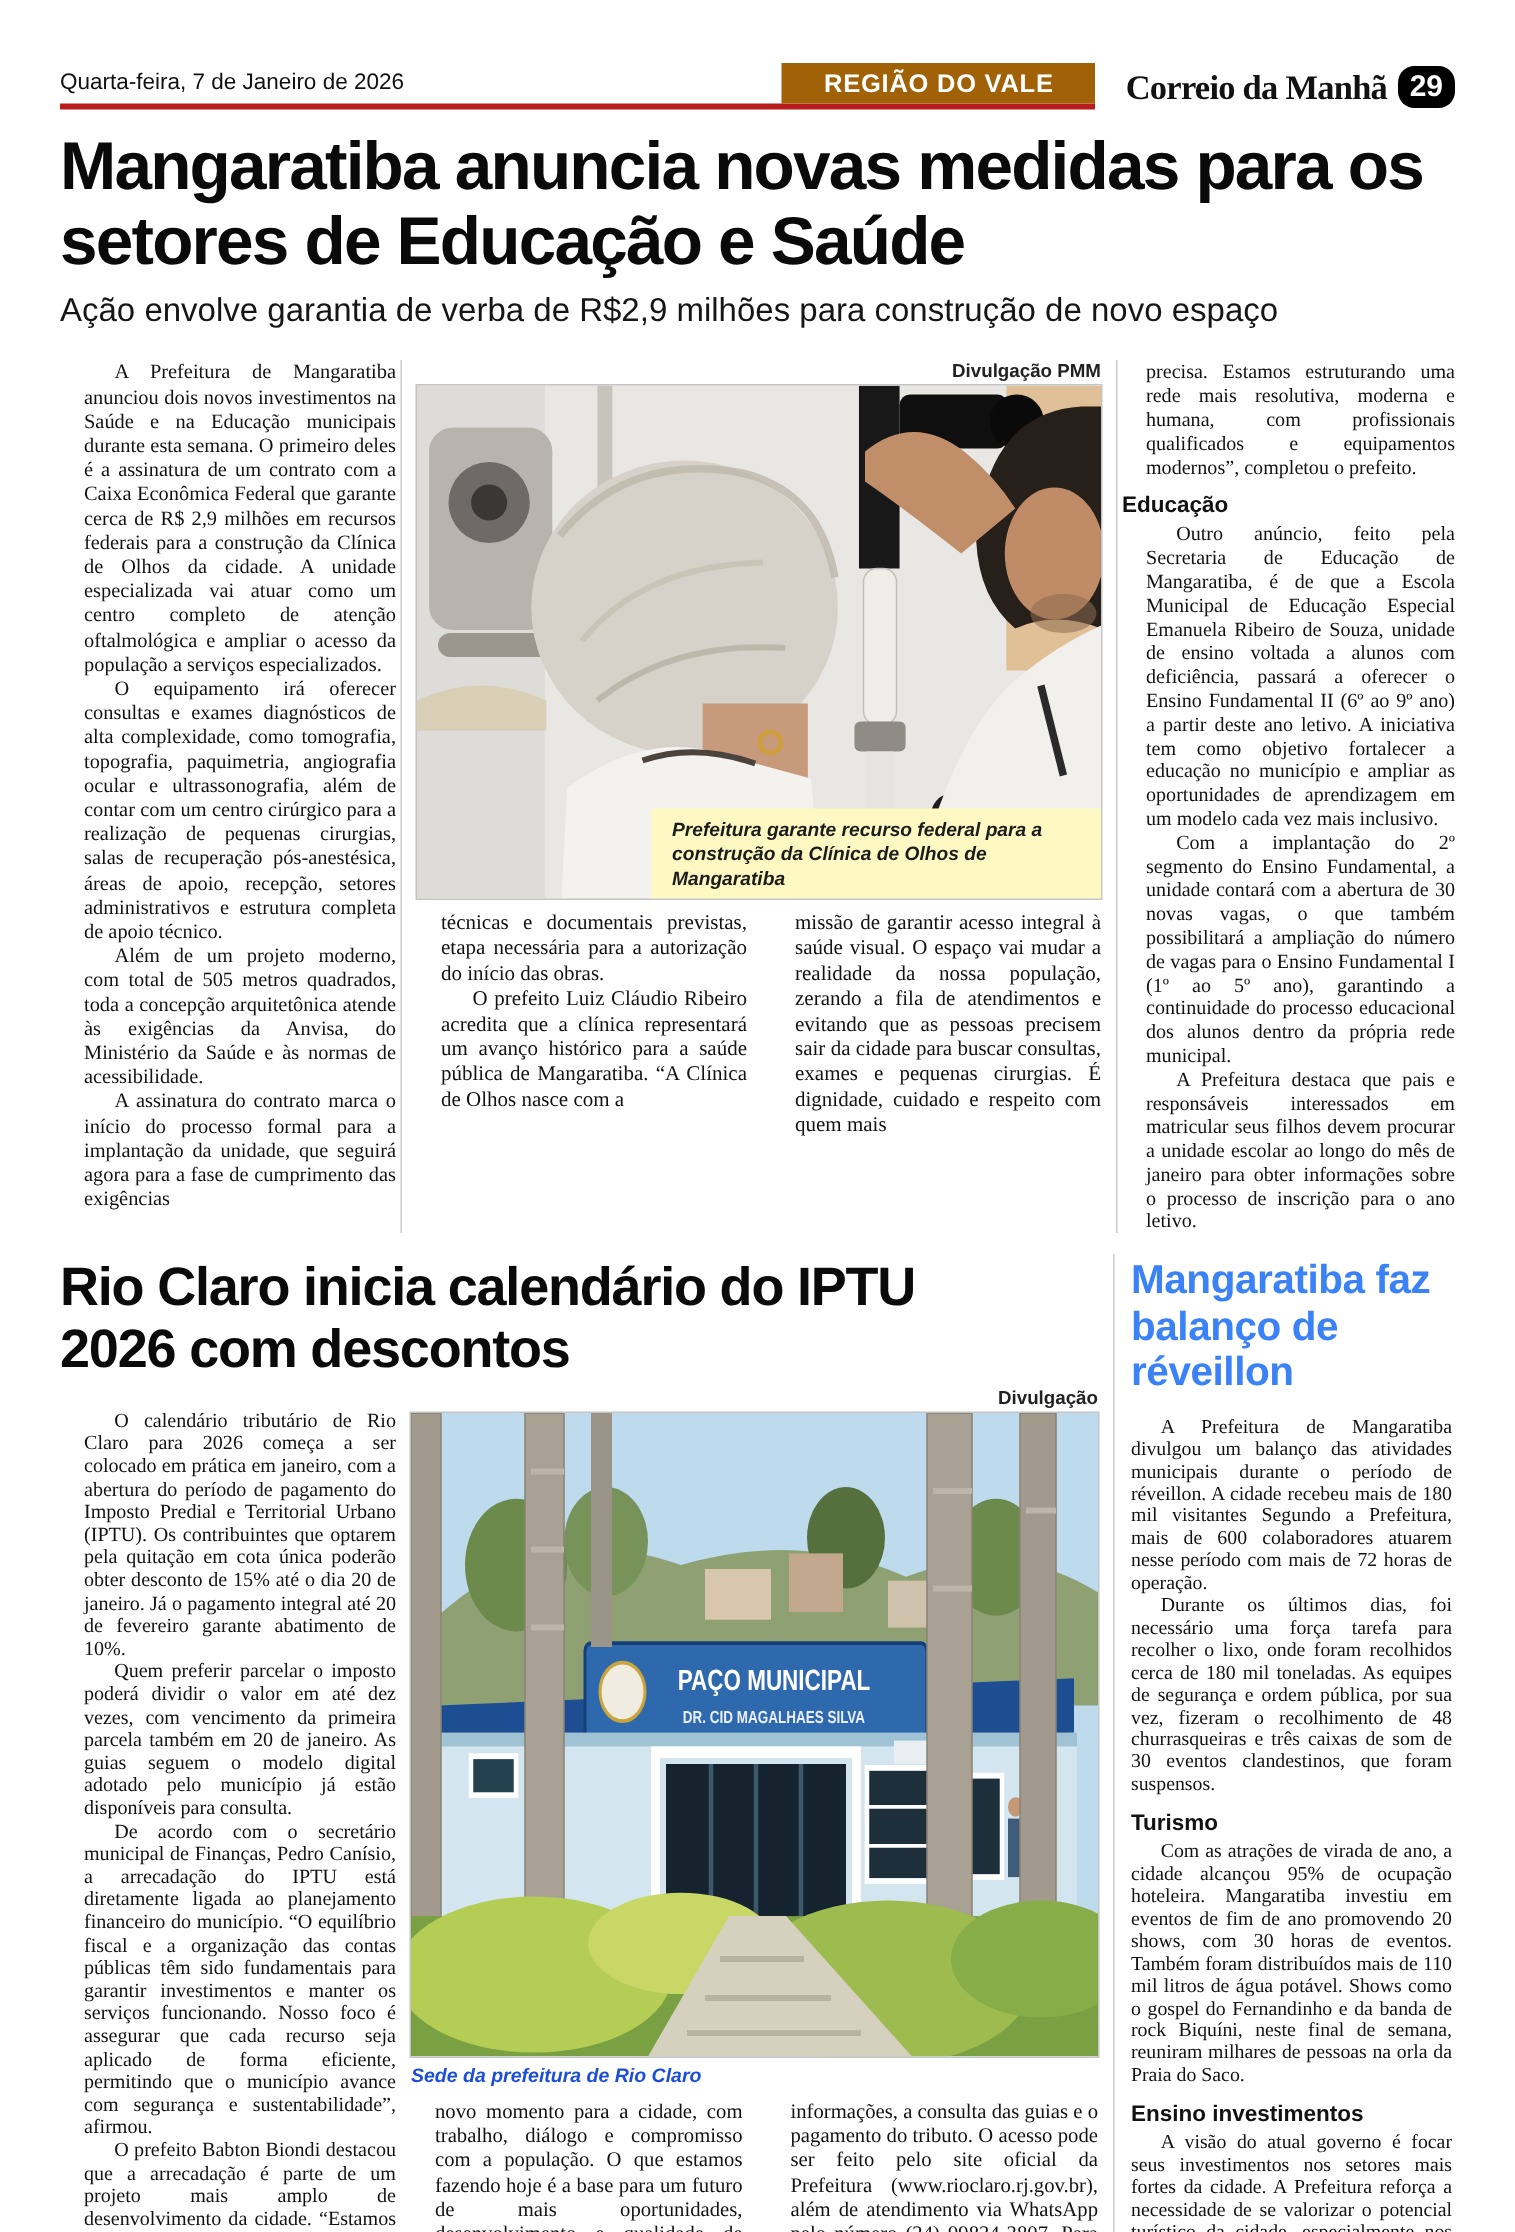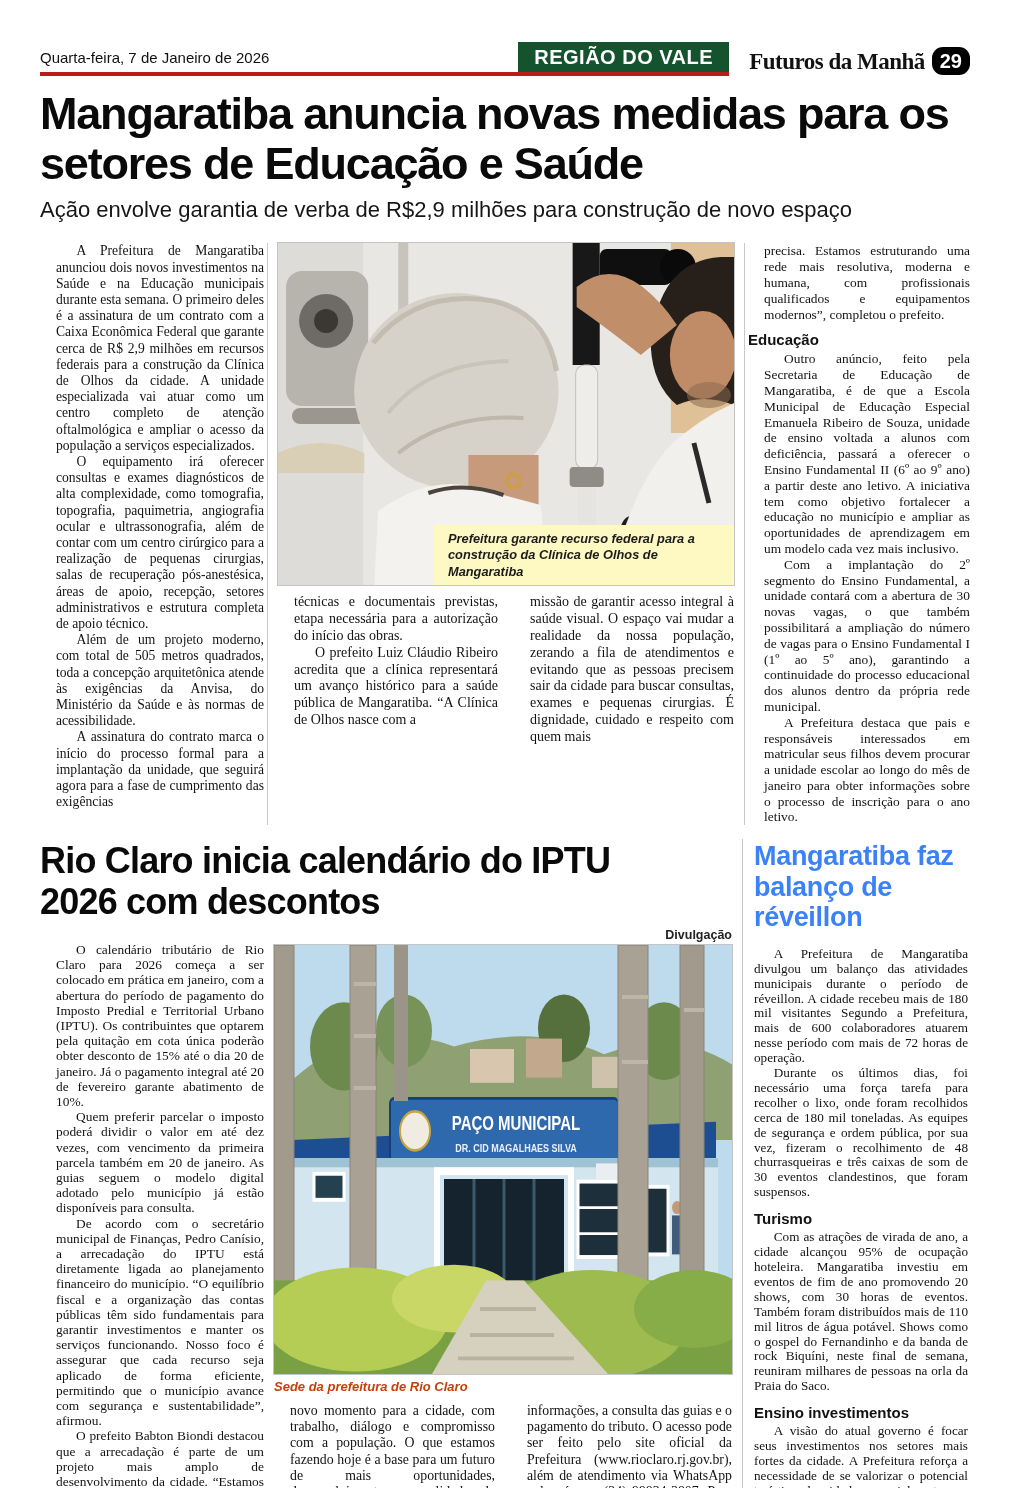--- a/index.html
+++ b/index.html
@@ -11,22 +11,22 @@
   .page { padding:0 40px; }
 
   
   .header { display:flex; align-items:flex-end; margin-top:42px; }
   .header-left {
     flex:1; display:flex; justify-content:space-between; align-items:flex-end;
     border-bottom:4px solid #b91c1c;
   }
   .date { font-family:"Liberation Sans", sans-serif; font-size:15px; padding-bottom:6px; color:#111; }
   .section-badge {
-    background:#14532d; color:#fff; font-family:"Liberation Sans", sans-serif;
-    font-weight:700; font-size:20px; letter-spacing:.5px; padding:4px 16px 3px;
+    background:#a16207; color:#fff; font-family:"Liberation Sans", sans-serif;
+    font-weight:700; font-size:17px; letter-spacing:.5px; padding:4px 28px 3px;
   }
   .header-right { display:flex; align-items:flex-end; margin-left:20px; padding-bottom:1px; }
   .masthead { font-family:"Liberation Serif", serif; font-weight:700; font-size:23px; letter-spacing:-0.5px; }
   .pagenum {
     background:#000; color:#fff; font-family:"Liberation Sans", sans-serif;
     font-weight:700; font-size:20px; padding:3px 8px 2px; margin-left:7px;border-radius:11px;
   }
 
   
   h1.main-headline {
@@ -79,21 +79,21 @@
     font-size:36px; line-height:1.12; letter-spacing:-0.8px; color:#0a0a0a;
     max-width:580px; margin:2px 0 6px;
   }
   .art2-body { display:flex; justify-content:space-between; }
   .art2-body .c1b { width:224px; padding-top:14px; }
   .art2-body .c1b p { font-size:13.4px; line-height:15.2px; }
   .art2-body .midb { width:458px; }
   .photo2 { height:429px; }
   .caption-below {
     font-family:"Liberation Sans", sans-serif; font-style:italic; font-weight:700;
-    font-size:13px; color:#c2410c; margin:5px 0 9px;
+    font-size:13px; color:#1d4ed8; margin:5px 0 9px;
   }
   .midcols2 { display:flex; gap:16px; }
   .midcols2 .col { flex:1; }
   .midcols2 .col p { font-size:13.8px; line-height:16.2px; }
 
   .art3 { width:226px; margin-left:10px; border-left:1px solid #c9c9c9; padding-left:11px; }
   h2.art3-headline {
     font-family:"Liberation Sans", sans-serif; font-weight:600;
     font-size:27px; line-height:1.13; letter-spacing:-0.3px; color:#3b82f6;
     margin:2px 0 14px;
@@ -105,37 +105,38 @@
 <body>
 
 <div class="page">
 
   <div class="header">
     <div class="header-left">
       <span class="date">Quarta-feira, 7 de Janeiro de 2026</span>
       <span class="section-badge">REGIÃO DO VALE</span>
     </div>
     <div class="header-right">
-      <span class="masthead">Futuros da Manhã</span>
+      <span class="masthead">Correio da Manhã</span>
       <span class="pagenum">29</span>
     </div>
   </div>
 
   <h1 class="main-headline">Mangaratiba anuncia novas medidas para os setores de Educação e Saúde</h1>
   <div class="subheadline">Ação envolve garantia de verba de R$2,9 milhões para construção de novo espaço</div>
 
   <div class="art1">
     <div class="col c1">
       <p>A Prefeitura de Mangaratiba anunciou dois novos investimentos na Saúde e na Educação municipais durante esta semana. O primeiro deles é a assinatura de um contrato com a Caixa Econômica Federal que garante cerca de R$ 2,9 milhões em recursos federais para a construção da Clínica de Olhos da cidade. A unidade especializada vai atuar como um centro completo de atenção oftalmológica e ampliar o acesso da população a serviços especializados.</p>
       <p>O equipamento irá oferecer consultas e exames diagnósticos de alta complexidade, como tomografia, topografia, paquimetria, angiografia ocular e ultrassonografia, além de contar com um centro cirúrgico para a realização de pequenas cirurgias, salas de recuperação pós-anestésica, áreas de apoio, recepção, setores administrativos e estrutura completa de apoio técnico.</p>
       <p>Além de um projeto moderno, com total de 505 metros quadrados, toda a concepção arquitetônica atende às exigências da Anvisa, do Ministério da Saúde e às normas de acessibilidade.</p>
       <p>A assinatura do contrato marca o início do processo formal para a implantação da unidade, que seguirá agora para a fase de cumprimento das exigências</p>
     </div>
 
     <div class="mid">
+      <div class="credit">Divulgação PMM</div>
       <div class="photo photo1">
         <svg viewBox="0 0 455 342" preserveAspectRatio="none">
           <rect width="455" height="342" fill="#e9e7e4"></rect>
           <rect x="0" y="0" width="85" height="342" fill="#dedcd8"></rect>
           <rect x="392" y="0" width="63" height="190" fill="#dba662" opacity="0.6"></rect>
 
           <rect x="8" y="28" width="82" height="135" rx="16" fill="#b7b4ae"></rect>
           <circle cx="48" cy="78" r="27" fill="#6e6b66"></circle>
           <circle cx="48" cy="78" r="12" fill="#3a3835"></circle>
           <rect x="14" y="165" width="118" height="16" rx="8" fill="#9b978f"></rect>

